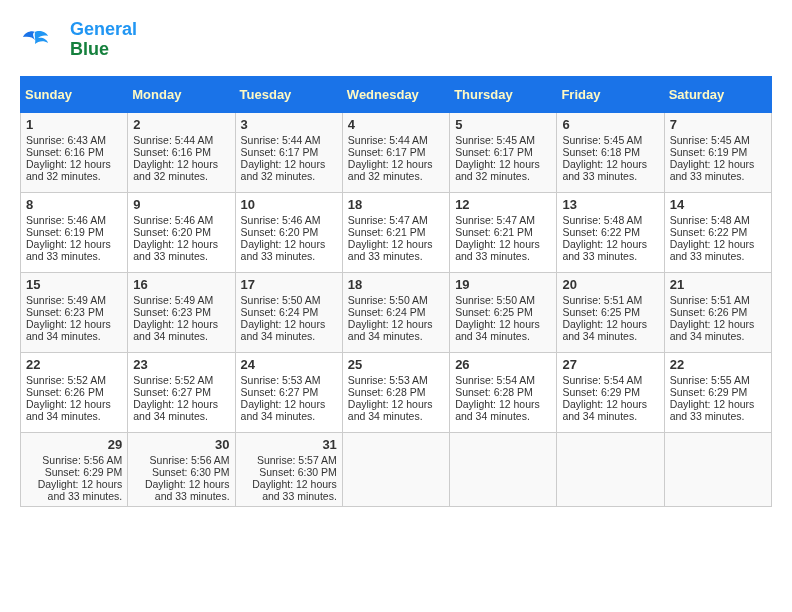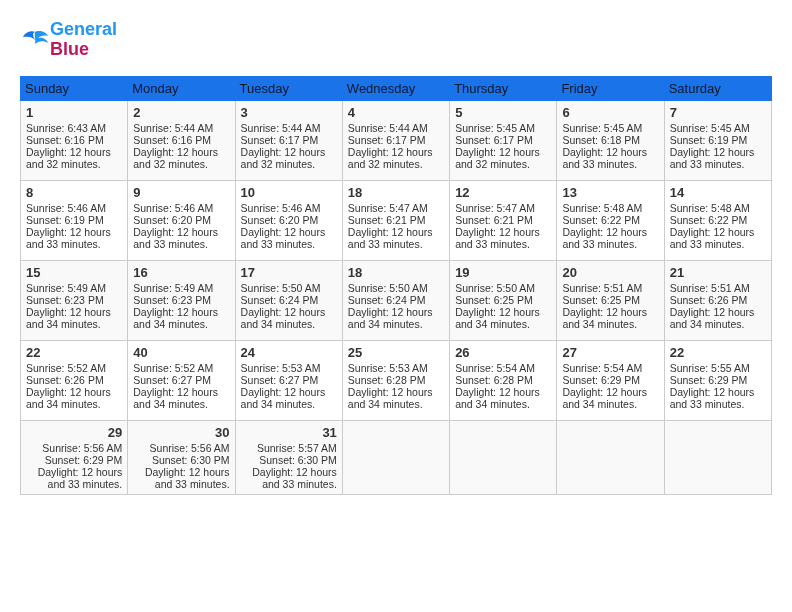--- a/index.html
+++ b/index.html
@@ -12,21 +12,21 @@
     }
     .header {
       display: flex;
       justify-content: space-between;
       align-items: flex-start;
       margin-bottom: 16px;
     }
     .logo {
       display: flex;
       align-items: center;
-      gap: 0;
+      gap: 20px;
     }
     .logo-text {
       font-size: 18px;
       font-weight: bold;
       color: #333;
       line-height: 1.1;
     }
     .logo-text span {
       color: #2196F3;
     }
@@ -46,24 +46,24 @@
       font-size: 16px;
       color: #555;
     }
     table {
       width: 100%;
       border-collapse: collapse;
       table-layout: fixed;
     }
     th {
       background-color: #1a73e8;
-      color: #0f172a;
+      color: #fef9c3;
       font-size: 13px;
-      font-weight: normal;
-      padding: 4px 4px;
+      font-weight: bold;
+      padding: 10px 4px;
       text-align: left;
       border: 1px solid #1a73e8;
     }
     td {
       border: 1px solid #ccc;
       vertical-align: top;
       padding: 4px 5px;
       font-size: 10.5px;
       color: #333;
       height: 80px;
@@ -92,21 +92,21 @@
 </head>
 <body>
 
 <div class="header">
   <div class="logo">
     <svg class="logo-bird" viewBox="0 0 30 24" fill="none">
       <path d="M15 4 C18 2, 26 3, 28 8 C24 7, 20 8, 18 10 C22 9, 27 11, 28 15 C24 12, 18 13, 15 16 C16 12, 14 8, 15 4Z" fill="#2196F3"></path>
       <path d="M15 4 C12 2, 5 4, 3 9 C8 8, 13 9, 15 12 C13 8, 12 5, 15 4Z" fill="#1a73e8"></path>
     </svg>
     <div class="logo-text">
-      <span>General</span><br><span style="color:#be185d">Blue</span>
+      <span>General</span><br><span style="color:#15803d">Blue</span>
     </div>
   </div>
   <div class="title-block">
     <div class="month-title"></div>
     <div class="subtitle"></div>
   </div>
 </div>
 
 <table>
   <thead>
@@ -143,21 +143,21 @@
         <td><span class="day-num">15</span><span>Sunrise: 5:49 AM</span><br><span>Sunset: 6:23 PM</span><br><span>Daylight: 12 hours and 34 minutes.</span></td>
         <td><span class="day-num">16</span><span>Sunrise: 5:49 AM</span><br><span>Sunset: 6:23 PM</span><br><span>Daylight: 12 hours and 34 minutes.</span></td>
         <td><span class="day-num">17</span><span>Sunrise: 5:50 AM</span><br><span>Sunset: 6:24 PM</span><br><span>Daylight: 12 hours and 34 minutes.</span></td>
         <td><span class="day-num">18</span><span>Sunrise: 5:50 AM</span><br><span>Sunset: 6:24 PM</span><br><span>Daylight: 12 hours and 34 minutes.</span></td>
         <td><span class="day-num">19</span><span>Sunrise: 5:50 AM</span><br><span>Sunset: 6:25 PM</span><br><span>Daylight: 12 hours and 34 minutes.</span></td>
         <td><span class="day-num">20</span><span>Sunrise: 5:51 AM</span><br><span>Sunset: 6:25 PM</span><br><span>Daylight: 12 hours and 34 minutes.</span></td>
         <td><span class="day-num">21</span><span>Sunrise: 5:51 AM</span><br><span>Sunset: 6:26 PM</span><br><span>Daylight: 12 hours and 34 minutes.</span></td>
       </tr>
       <tr>
         <td><span class="day-num">22</span><span>Sunrise: 5:52 AM</span><br><span>Sunset: 6:26 PM</span><br><span>Daylight: 12 hours and 34 minutes.</span></td>
-        <td><span class="day-num">40</span><span>Sunrise: 5:52 AM</span><br><span>Sunset: 6:27 PM</span><br><span>Daylight: 12 hours and 34 minutes.</span></td>
+        <td><span class="day-num">23</span><span>Sunrise: 5:52 AM</span><br><span>Sunset: 6:27 PM</span><br><span>Daylight: 12 hours and 34 minutes.</span></td>
         <td><span class="day-num">24</span><span>Sunrise: 5:53 AM</span><br><span>Sunset: 6:27 PM</span><br><span>Daylight: 12 hours and 34 minutes.</span></td>
         <td><span class="day-num">25</span><span>Sunrise: 5:53 AM</span><br><span>Sunset: 6:28 PM</span><br><span>Daylight: 12 hours and 34 minutes.</span></td>
         <td><span class="day-num">26</span><span>Sunrise: 5:54 AM</span><br><span>Sunset: 6:28 PM</span><br><span>Daylight: 12 hours and 34 minutes.</span></td>
         <td><span class="day-num">27</span><span>Sunrise: 5:54 AM</span><br><span>Sunset: 6:29 PM</span><br><span>Daylight: 12 hours and 34 minutes.</span></td>
         <td><span class="day-num">22</span><span>Sunrise: 5:55 AM</span><br><span>Sunset: 6:29 PM</span><br><span>Daylight: 12 hours and 33 minutes.</span></td>
       </tr>
       <tr class="last-row">
         <td><span class="day-num">29</span><span>Sunrise: 5:56 AM</span><br><span>Sunset: 6:29 PM</span><br><span>Daylight: 12 hours and 33 minutes.</span></td>
         <td><span class="day-num">30</span><span>Sunrise: 5:56 AM</span><br><span>Sunset: 6:30 PM</span><br><span>Daylight: 12 hours and 33 minutes.</span></td>
         <td><span class="day-num">31</span><span>Sunrise: 5:57 AM</span><br><span>Sunset: 6:30 PM</span><br><span>Daylight: 12 hours and 33 minutes.</span></td>

